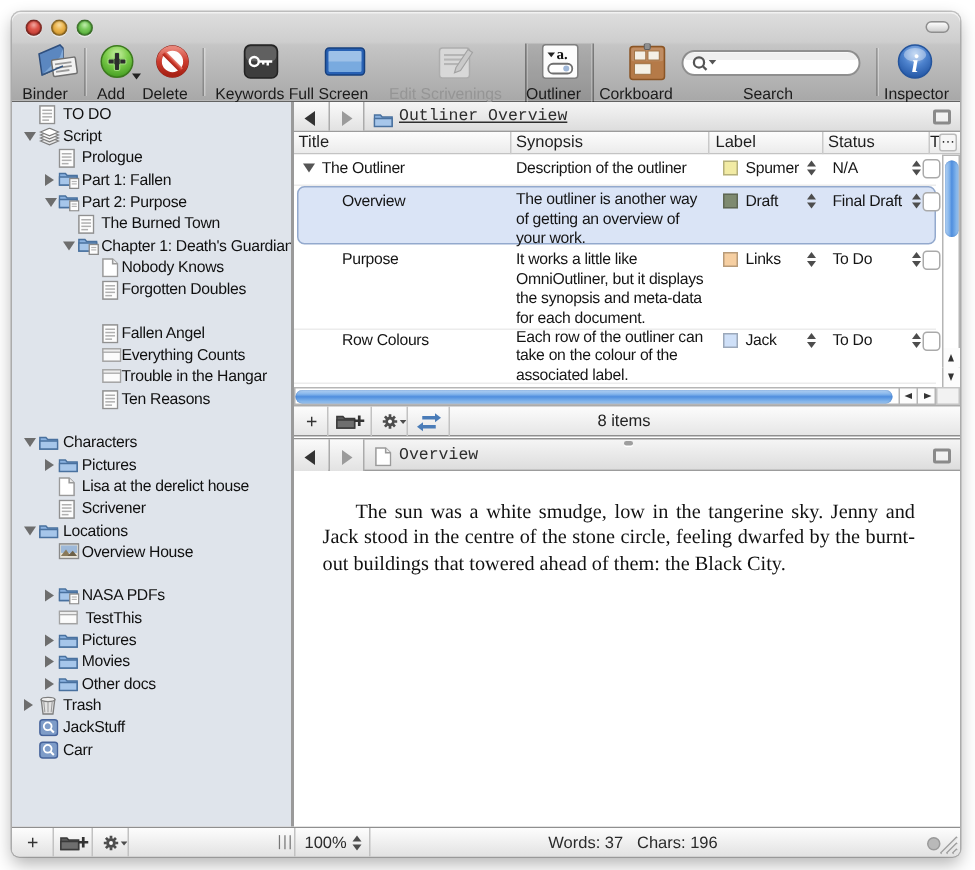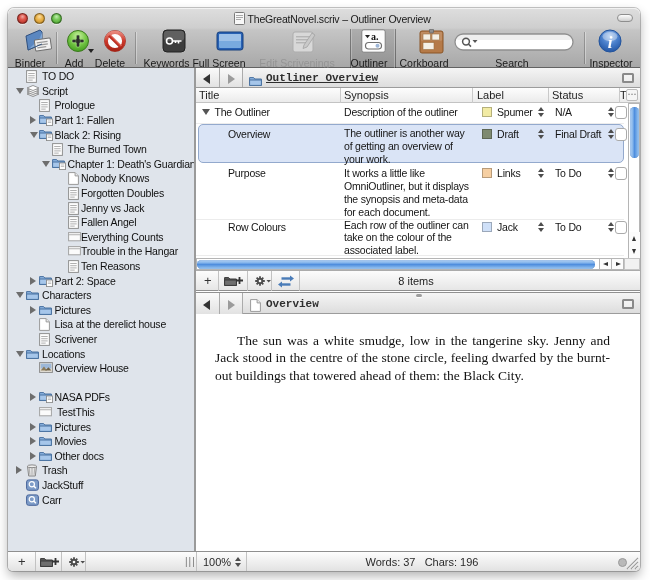--- a/index.html
+++ b/index.html
@@ -36,21 +36,21 @@
   .row{position:absolute;left:0;width:186px;height:14.6px;font-size:10.5px;color:#101010;white-space:nowrap;letter-spacing:-0.2px;}
   .row span.t{position:absolute;top:1px;}
   .tri{position:absolute;width:0;height:0;top:4px;}
   .trid{border-left:4.5px solid transparent;border-right:4.5px solid transparent;border-top:6px solid #6d6d6d;}
   .trir{border-top:4.5px solid transparent;border-bottom:4.5px solid transparent;border-left:6px solid #6d6d6d;}
   .ic{position:absolute;top:1px;}
   
   #main{position:absolute;left:188px;top:60px;width:444px;height:483px;background:#fff;}
   
   .hbar{position:absolute;left:0;width:444px;height:20px;
-    background:linear-gradient(#f5f5f5,#dddddd);border-bottom:1px solid #9c9c9c;font-weight:bold;}
+    background:linear-gradient(#f5f5f5,#dddddd);border-bottom:1px solid #9c9c9c;}
   .navbtn{position:absolute;top:0;width:23.5px;height:19px;border-right:1px solid #ababab;
     background:linear-gradient(#fafafa,#e2e2e2);text-align:center;}
   .arr{position:absolute;top:6px;width:0;height:0;}
   .mono{font-family:"Liberation Mono",monospace;font-size:11px;color:#2e2e2e;}
   .splitbtn{position:absolute;right:6px;top:5px;width:12px;height:10px;border:2px solid #8a8a8a;border-radius:1.5px;background:rgba(255,255,255,0.4);}
   
   #colhdr{position:absolute;left:0;top:20px;width:444px;height:15px;
     background:linear-gradient(#fdfdfd,#ebebeb);border-bottom:1px solid #c3c3c3;
     font-size:11px;color:#1e1e1e;}
   .colsep{position:absolute;top:0;width:1px;height:15px;background:#c9c9c9;}
@@ -81,26 +81,20 @@
     background:linear-gradient(#fdfdfd,#e2e2e2);border-top:1px solid #8f8f8f;
     border-radius:0 0 5px 5px;font-size:11px;color:#2a2a2a;}
 </style>
 </head>
 <body>
 <div id="win">
   <div id="header">
     <div class="tl" id="tl-r"></div>
       <div class="tl" id="tl-y"></div>
       <div class="tl" id="tl-g"></div>
-    <div id="title"><svg width="11" height="13" viewBox="0 0 11 13" style="vertical-align:-2px">
-          <rect x="0.5" y="0.5" width="10" height="12" rx="1" fill="#f8f8f8" stroke="#7a7a7a"></rect>
-          <rect x="2" y="3" width="7" height="1" fill="#aaa"></rect>
-          <rect x="2" y="5" width="7" height="1" fill="#aaa"></rect>
-          <rect x="2" y="7" width="5" height="1" fill="#aaa"></rect>
-        </svg> TheGreatNovel.scriv – Outliner Overview</div>
     <div id="pill"></div>
     <div id="outliner-sel"></div>
     <div class="sep" style="left:47.5px"></div>
     <div class="sep" style="left:127px"></div>
     <div class="sep" style="left:576px"></div>
 
     <div class="tbi" style="left:9px;width:44px"><svg width="30" height="26" viewBox="0 0 30 26">
       <polygon points="2,7 16,1 18,3 18,15 4,21" fill="#5b87c0" stroke="#2f4f7e" stroke-width="1"></polygon>
       <polygon points="4,21 18,15 18,3 16,9" fill="#7fa8d8" stroke="none"></polygon>
       <g transform="rotate(-8 19 16)">
@@ -255,21 +249,21 @@
       </div>
     <div class="row" style="top:59.6px">
         <i class="tri trid" style="left:21.5px;top:4px"></i>
         <i class="ic" style="left:31px"><svg width="14" height="12" viewBox="0 0 14 12">
             <path d="M0.6,1.6 h4 l1.2,1.4 h6.6 v6.4 h-11.8 z" fill="#8ab2e0" stroke="#49719f" stroke-width="1"></path>
             <path d="M0.6,4 h11.8 v5.4 h-11.8 z" fill="#a6c6ea" stroke="#49719f" stroke-width="1"></path>
             <rect x="7.5" y="5" width="6" height="6.6" fill="#fdfdfd" stroke="#8a8a8a" stroke-width="0.9"></rect>
             <rect x="8.8" y="6.6" width="3.4" height="0.8" fill="#b5b5b5"></rect>
             <rect x="8.8" y="8.2" width="3.4" height="0.8" fill="#b5b5b5"></rect>
           </svg></i>
-        <span class="t" style="left:46.5px">Black 2: Rising</span>
+        <span class="t" style="left:46.5px">Part 2: Purpose</span>
       </div>
     <div class="row" style="top:74.2px">
         <i class="ic" style="left:43.5px"><svg width="11" height="13" viewBox="0 0 11 13">
             <rect x="0.6" y="0.6" width="9.8" height="11.8" fill="#fdfdfd" stroke="#909090" stroke-width="1"></rect>
             <rect x="2.2" y="3" width="6.5" height="1" fill="#b0b0b0"></rect>
             <rect x="2.2" y="5.2" width="6.5" height="1" fill="#b0b0b0"></rect>
             <rect x="2.2" y="7.4" width="6.5" height="1" fill="#b0b0b0"></rect>
             <rect x="2.2" y="9.6" width="4.5" height="1" fill="#b0b0b0"></rect>
           </svg></i>
         <span class="t" style="left:59.5px">The Burned Town</span>
@@ -295,30 +289,20 @@
     <div class="row" style="top:118.0px">
         <i class="ic" style="left:60px"><svg width="11" height="13" viewBox="0 0 11 13">
             <rect x="0.6" y="0.6" width="9.8" height="11.8" fill="#fdfdfd" stroke="#909090" stroke-width="1"></rect>
             <rect x="2.2" y="3" width="6.5" height="1" fill="#b0b0b0"></rect>
             <rect x="2.2" y="5.2" width="6.5" height="1" fill="#b0b0b0"></rect>
             <rect x="2.2" y="7.4" width="6.5" height="1" fill="#b0b0b0"></rect>
             <rect x="2.2" y="9.6" width="4.5" height="1" fill="#b0b0b0"></rect>
           </svg></i>
         <span class="t" style="left:73px">Forgotten Doubles</span>
       </div>
-    <div class="row" style="top:132.6px">
-        <i class="ic" style="left:60px"><svg width="11" height="13" viewBox="0 0 11 13">
-            <rect x="0.6" y="0.6" width="9.8" height="11.8" fill="#fdfdfd" stroke="#909090" stroke-width="1"></rect>
-            <rect x="2.2" y="3" width="6.5" height="1" fill="#b0b0b0"></rect>
-            <rect x="2.2" y="5.2" width="6.5" height="1" fill="#b0b0b0"></rect>
-            <rect x="2.2" y="7.4" width="6.5" height="1" fill="#b0b0b0"></rect>
-            <rect x="2.2" y="9.6" width="4.5" height="1" fill="#b0b0b0"></rect>
-          </svg></i>
-        <span class="t" style="left:73px">Jenny vs Jack</span>
-      </div>
     <div class="row" style="top:147.2px">
         <i class="ic" style="left:60px"><svg width="11" height="13" viewBox="0 0 11 13">
             <rect x="0.6" y="0.6" width="9.8" height="11.8" fill="#fdfdfd" stroke="#909090" stroke-width="1"></rect>
             <rect x="2.2" y="3" width="6.5" height="1" fill="#b0b0b0"></rect>
             <rect x="2.2" y="5.2" width="6.5" height="1" fill="#b0b0b0"></rect>
             <rect x="2.2" y="7.4" width="6.5" height="1" fill="#b0b0b0"></rect>
             <rect x="2.2" y="9.6" width="4.5" height="1" fill="#b0b0b0"></rect>
           </svg></i>
         <span class="t" style="left:73px">Fallen Angel</span>
       </div>
@@ -338,31 +322,20 @@
       </div>
     <div class="row" style="top:191.0px">
         <i class="ic" style="left:60px"><svg width="11" height="13" viewBox="0 0 11 13">
             <rect x="0.6" y="0.6" width="9.8" height="11.8" fill="#fdfdfd" stroke="#909090" stroke-width="1"></rect>
             <rect x="2.2" y="3" width="6.5" height="1" fill="#b0b0b0"></rect>
             <rect x="2.2" y="5.2" width="6.5" height="1" fill="#b0b0b0"></rect>
             <rect x="2.2" y="7.4" width="6.5" height="1" fill="#b0b0b0"></rect>
             <rect x="2.2" y="9.6" width="4.5" height="1" fill="#b0b0b0"></rect>
           </svg></i>
         <span class="t" style="left:73px">Ten Reasons</span>
-      </div>
-    <div class="row" style="top:205.6px">
-        <i class="tri trir" style="left:21.5px;top:3px"></i>
-        <i class="ic" style="left:31px"><svg width="14" height="12" viewBox="0 0 14 12">
-            <path d="M0.6,1.6 h4 l1.2,1.4 h6.6 v6.4 h-11.8 z" fill="#8ab2e0" stroke="#49719f" stroke-width="1"></path>
-            <path d="M0.6,4 h11.8 v5.4 h-11.8 z" fill="#a6c6ea" stroke="#49719f" stroke-width="1"></path>
-            <rect x="7.5" y="5" width="6" height="6.6" fill="#fdfdfd" stroke="#8a8a8a" stroke-width="0.9"></rect>
-            <rect x="8.8" y="6.6" width="3.4" height="0.8" fill="#b5b5b5"></rect>
-            <rect x="8.8" y="8.2" width="3.4" height="0.8" fill="#b5b5b5"></rect>
-          </svg></i>
-        <span class="t" style="left:46.5px">Part 2: Space</span>
       </div>
     <div class="row" style="top:220.2px">
         <i class="tri trid" style="left:8px;top:4px"></i>
         <i class="ic" style="left:18px"><svg width="13" height="11" viewBox="0 0 13 11">
             <path d="M0.6,2.6 h4 l1.2,1.4 h6.6 v6.4 h-11.8 z" fill="#8ab2e0" stroke="#49719f" stroke-width="1"></path>
             <path d="M0.6,5 h11.8 v5.4 h-11.8 z" fill="#a6c6ea" stroke="#49719f" stroke-width="1"></path>
           </svg></i>
         <span class="t" style="left:34px">Characters</span>
       </div>
     <div class="row" style="top:234.8px">

